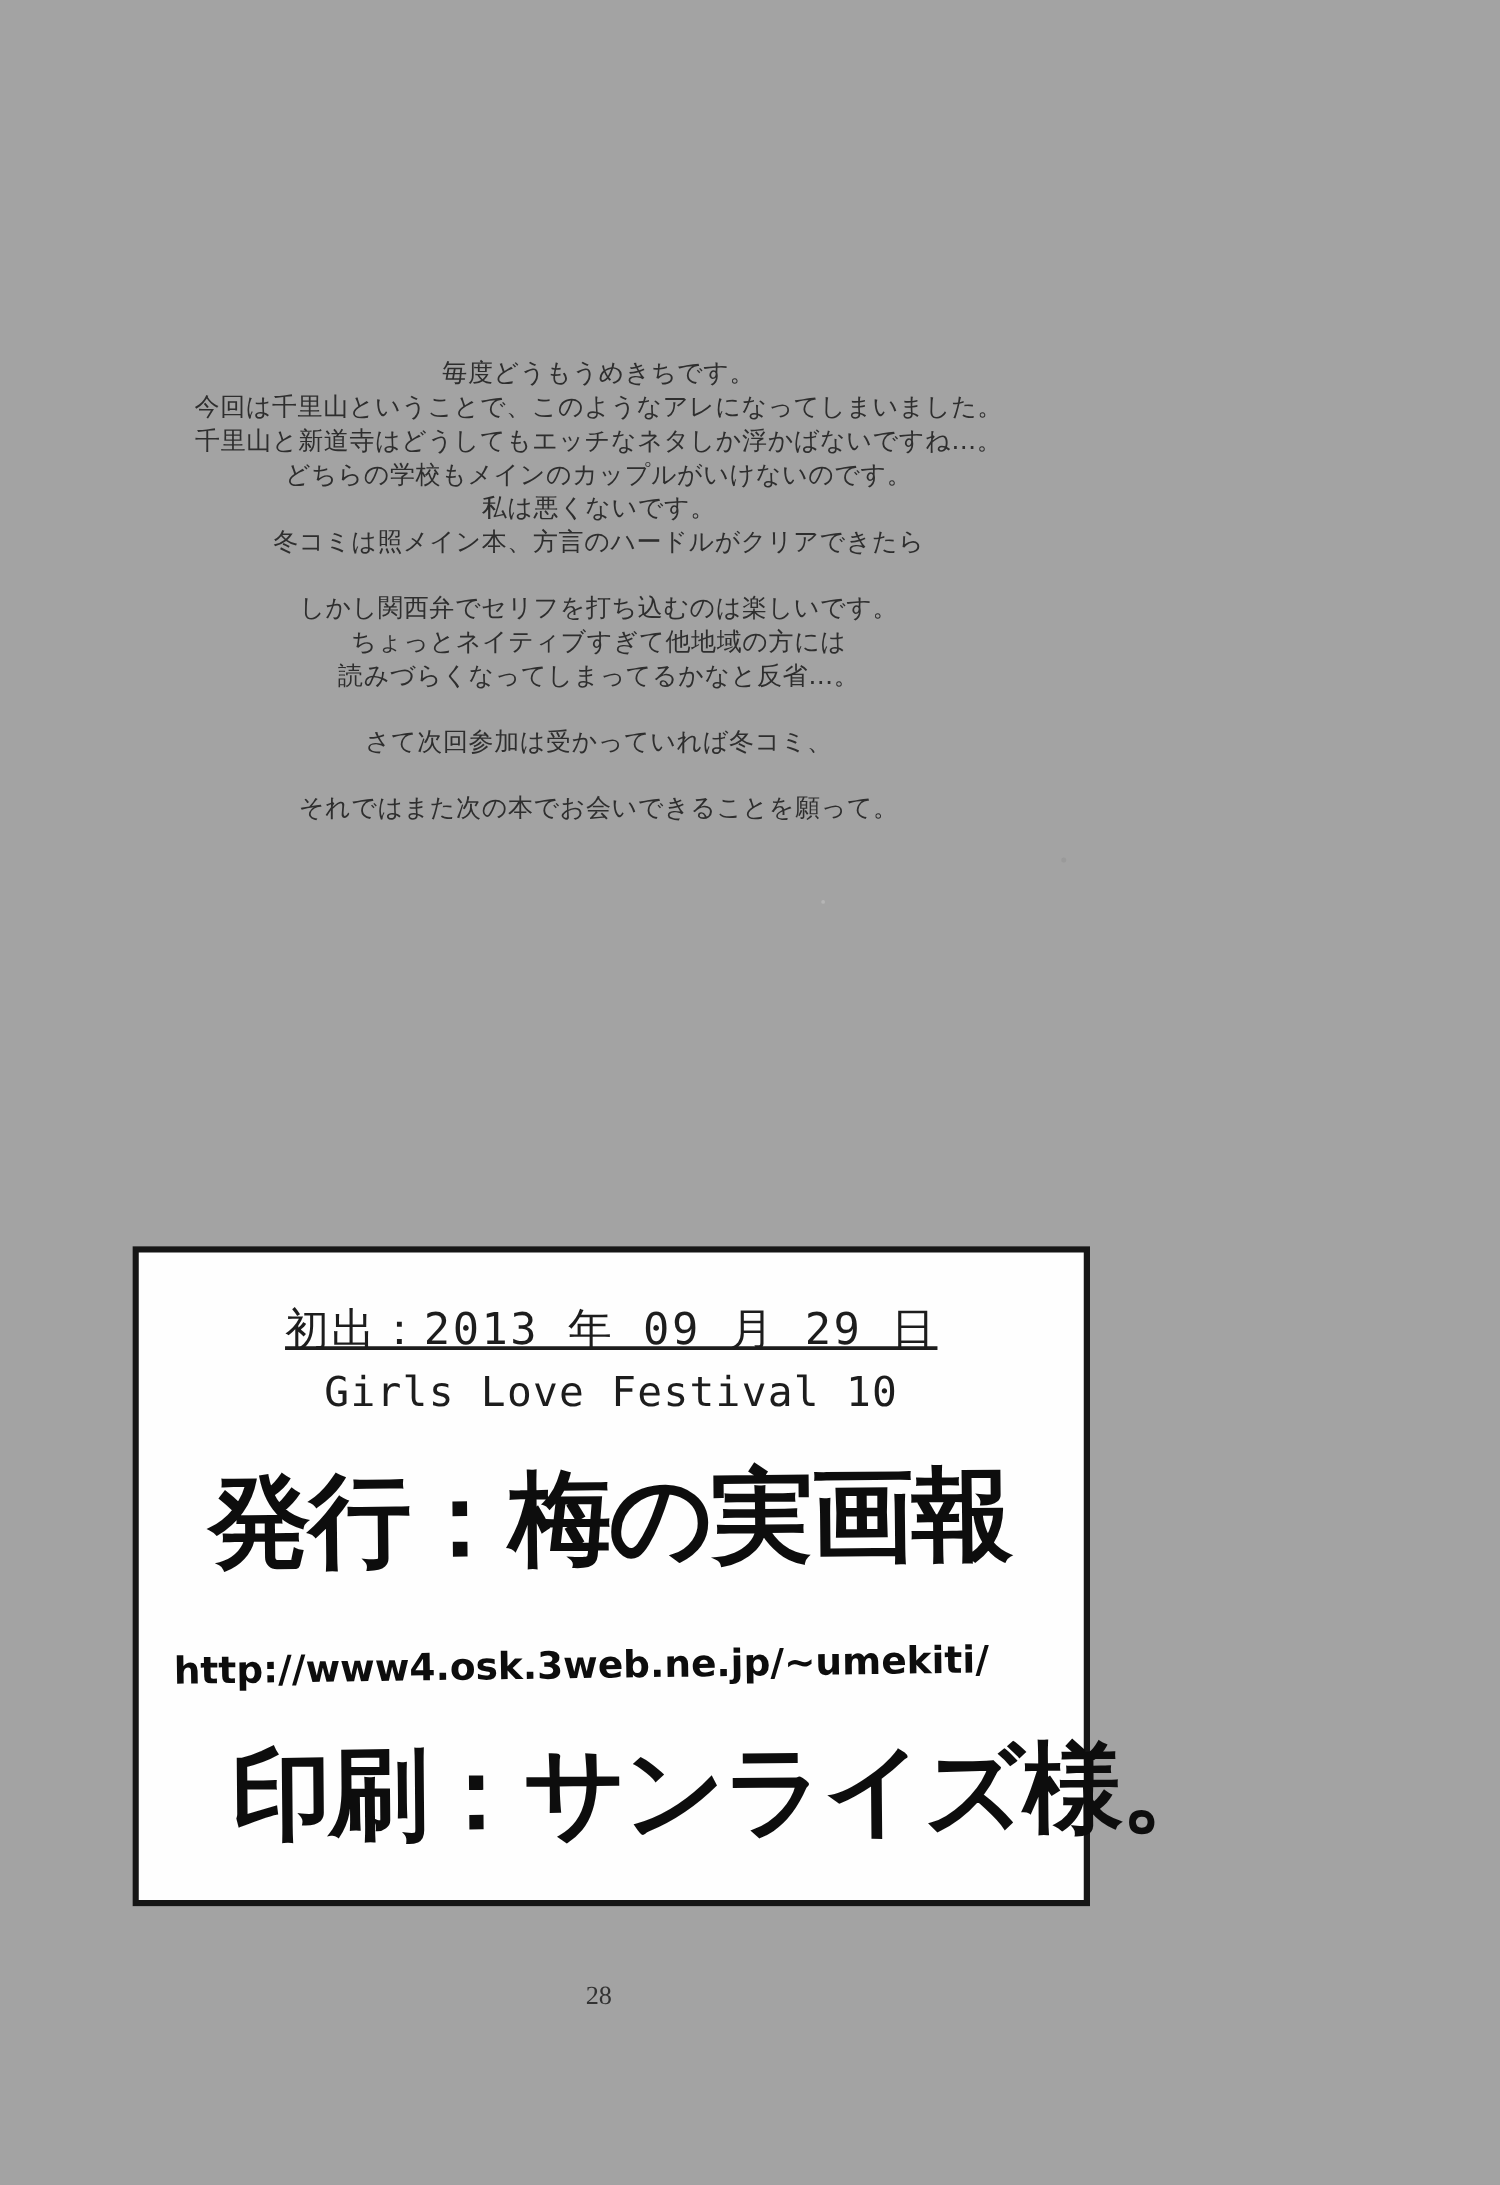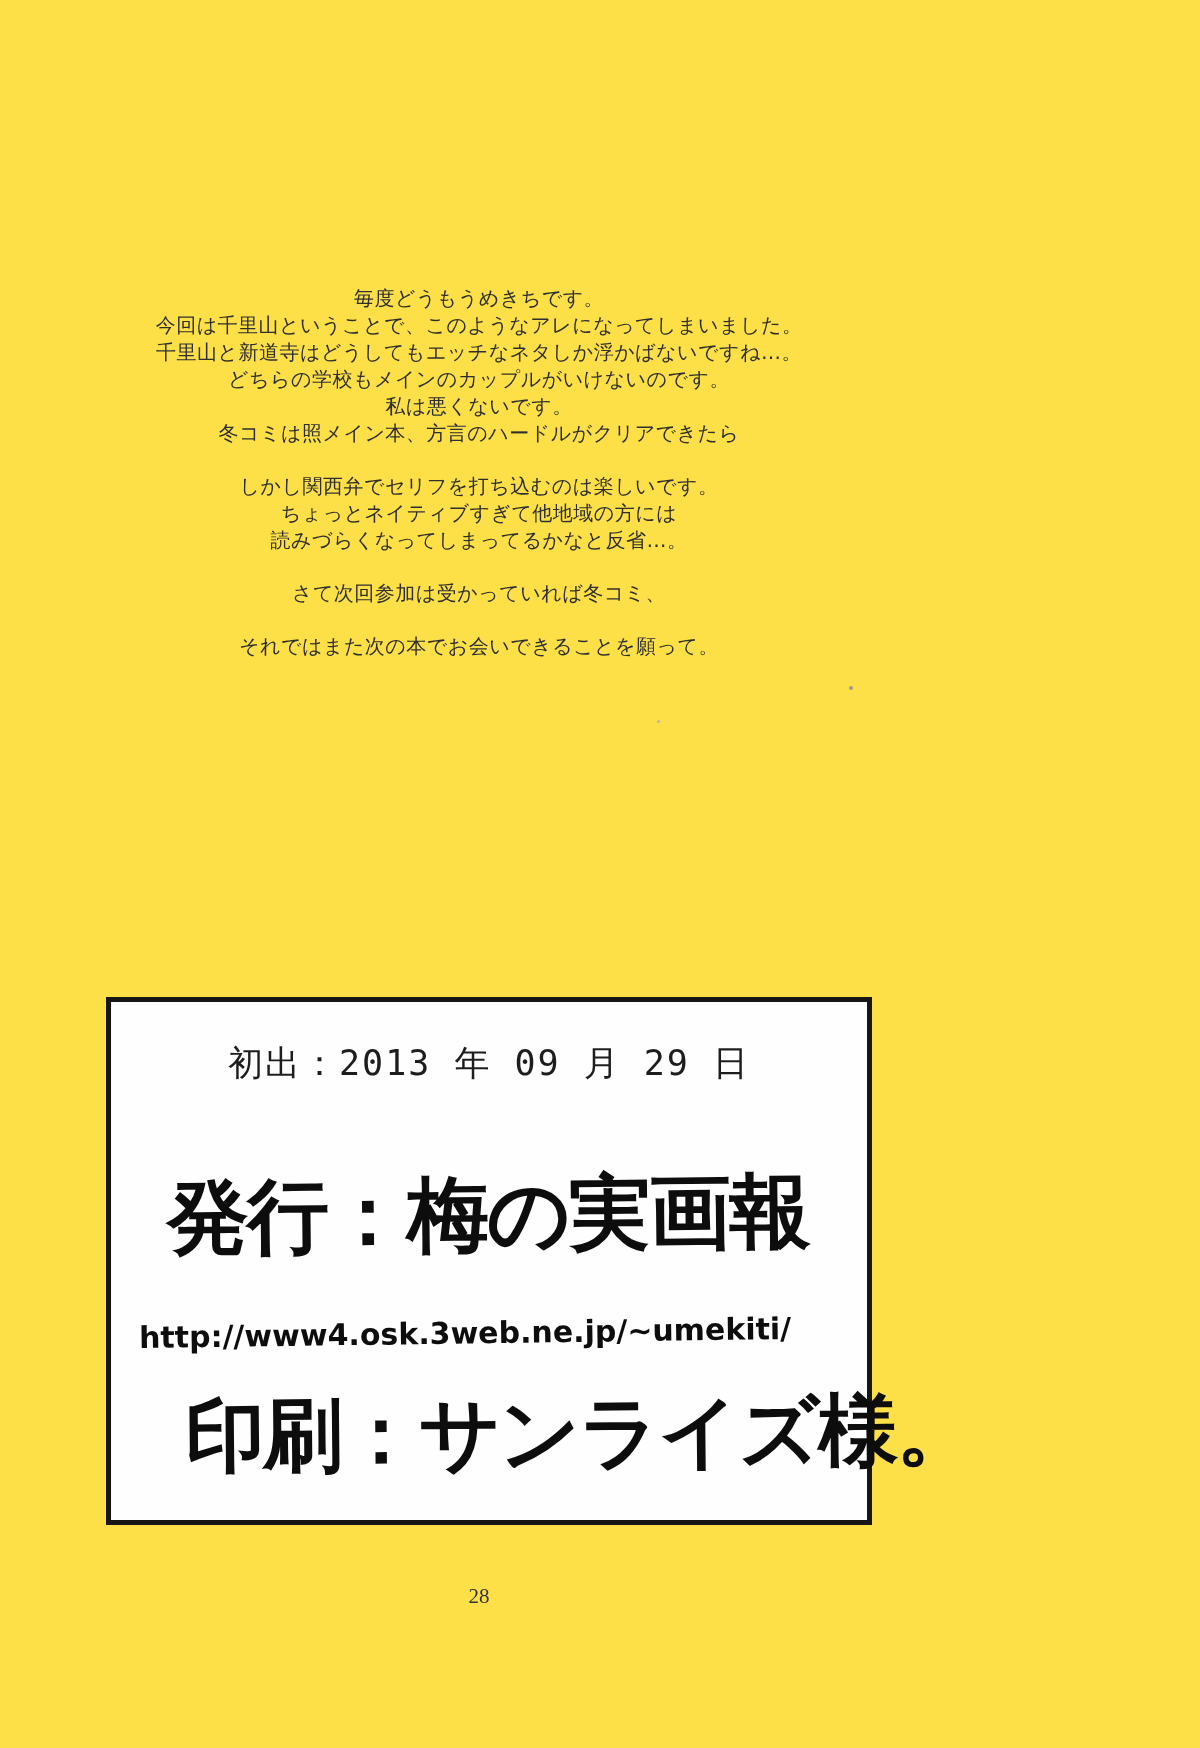--- a/index.html
+++ b/index.html
@@ -5,21 +5,21 @@
   html, body {
     margin: 0;
     padding: 0;
     background: #e8e8e8;
   }
   .page {
     position: relative;
     width: 1200px;
     height: 1748px;
     margin: 0 auto;
-    background: #fde047;
+    background: #a3a3a3;
     overflow: hidden;
     font-family: "DejaVu Sans", sans-serif;
     color: #262626;
   }
 
   
   .afterword {
     position: absolute;
     top: 285px;
     left: 0;
@@ -62,20 +62,21 @@
     width: 100%;
     text-align: center;
     font-family: "DejaVu Sans Mono", monospace;
     color: #1d1d1d;
     white-space: nowrap;
   }
   .colo-date {
     top: 38px;
     font-size: 35px;
     letter-spacing: 2px;
+    text-decoration: underline;
   }
   .colo-event {
     top: 92px;
     font-size: 33px;
     letter-spacing: 1px;
   }
   .hand {
     position: absolute;
     font-family: "DejaVu Sans", sans-serif;
     font-weight: bold;
@@ -142,20 +143,21 @@
       <div class="aw-para">
         <div class="aw-line">それではまた次の本でお会いできることを願って。</div>
       </div>
     </div>
 
   <span class="speck s1"></span>
   <span class="speck s2"></span>
 
   <div class="colophon-box">
     <div class="colo-typed colo-date">初出：2013 年 09 月 29 日</div>
+    <div class="colo-typed colo-event">Girls Love Festival 10</div>
     <div class="hand hand-publisher">発行：梅の実画報</div>
     <div class="hand hand-url">http://www4.osk.3web.ne.jp/~umekiti/</div>
     <div class="hand hand-printer">印刷：サンライズ様。</div>
   </div>
 
   <div class="page-number">28</div>
 
 </div>
 
 </body></html>

